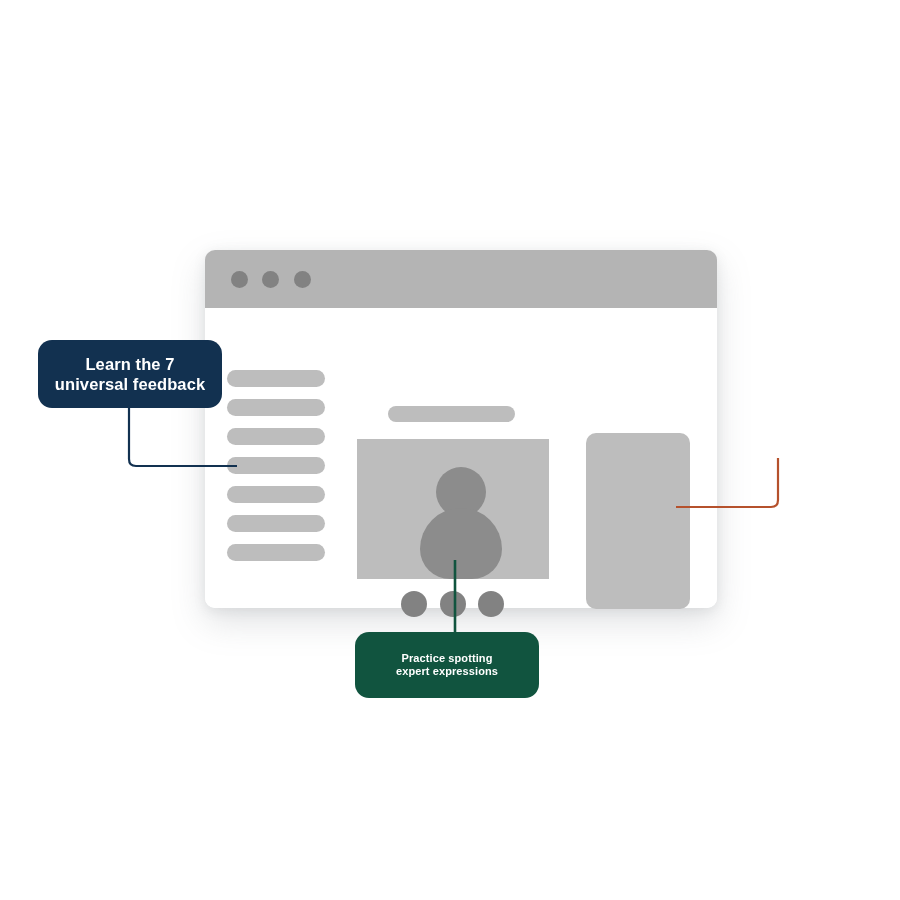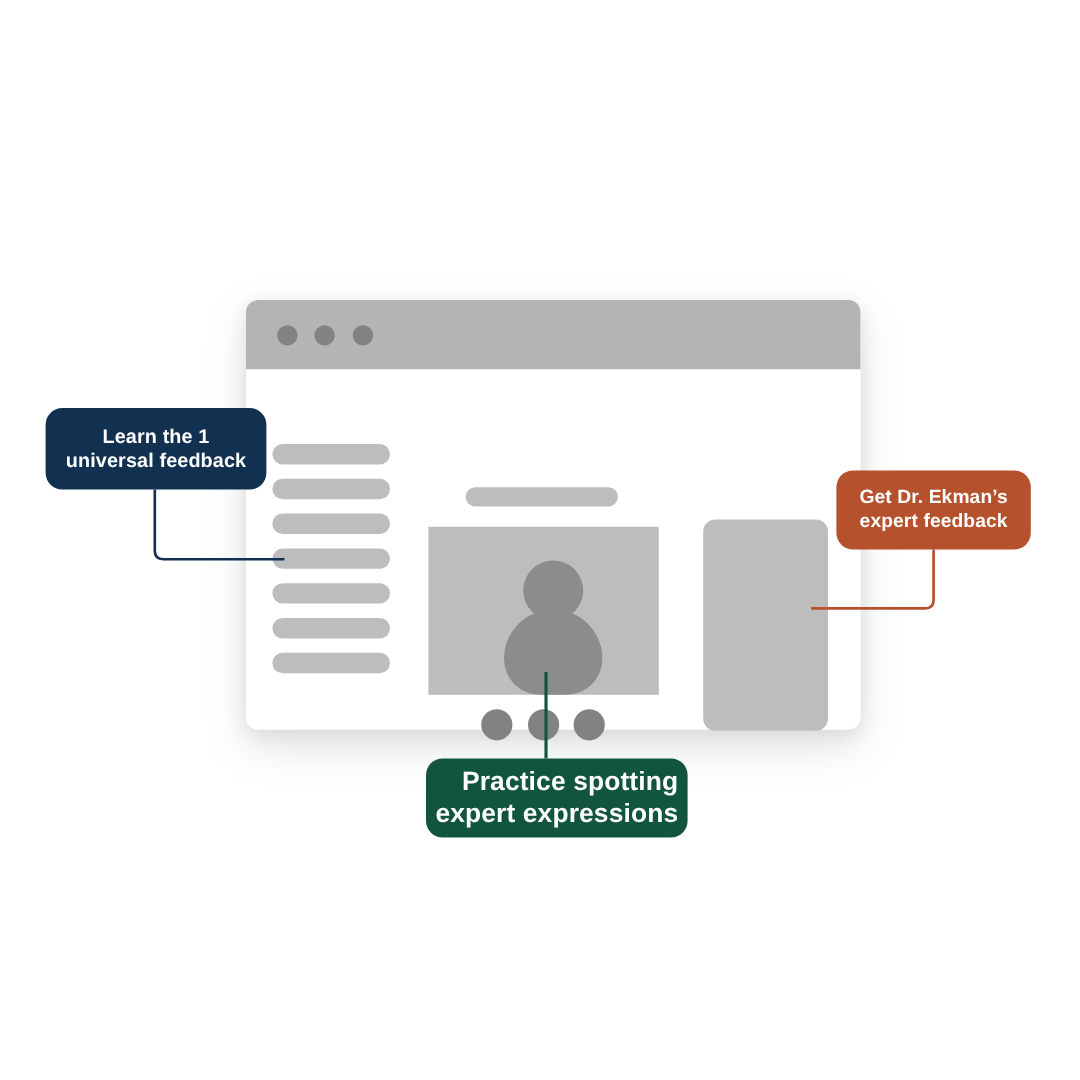--- a/index.html
+++ b/index.html
@@ -170,25 +170,24 @@
     left: 697px;
     top: 392px;
     width: 162px;
     height: 66px;
     background: #b5512c;
     font-size: 16px;
   }
   #callout-practice {
     left: 355px;
     top: 632px;
-    width: 218px;
+    width: 184px;
     height: 66px;
     background: #11543f;
-    font-size: 22px;
-    text-align: right;
+    font-size: 11px;
   }
 
   
   #connectors {
     position: absolute;
     left: 0;
     top: 0;
     width: 900px;
     height: 900px;
     pointer-events: none;
@@ -241,31 +240,25 @@
 
     <path d="M 129 408 L 129 459 Q 129 466 136 466 L 237 466" fill="none" stroke="#123150" stroke-width="2.2"></path>
 
     <path d="M 778 458 L 778 500 Q 778 507 771 507 L 676 507" fill="none" stroke="#b5512c" stroke-width="2.2"></path>
 
     <path d="M 455 560 L 455 632" fill="none" stroke="#11543f" stroke-width="2.6"></path>
   </svg>
 
   <div class="callout" id="callout-emotions">
     <div>
-      <span class="line">Learn the 1</span>
+      <span class="line">Learn the 7</span>
       <span class="line">universal feedback</span>
     </div>
   </div>
 
-  <div class="callout" id="callout-feedback">
-    <div>
-      <span class="line">Get Dr. Ekman’s</span>
-      <span class="line">expert feedback</span>
-    </div>
-  </div>
 
   <div class="callout" id="callout-practice">
     <div>
       <span class="line">Practice spotting</span>
       <span class="line">expert expressions</span>
     </div>
   </div>
 
 </div>
 

